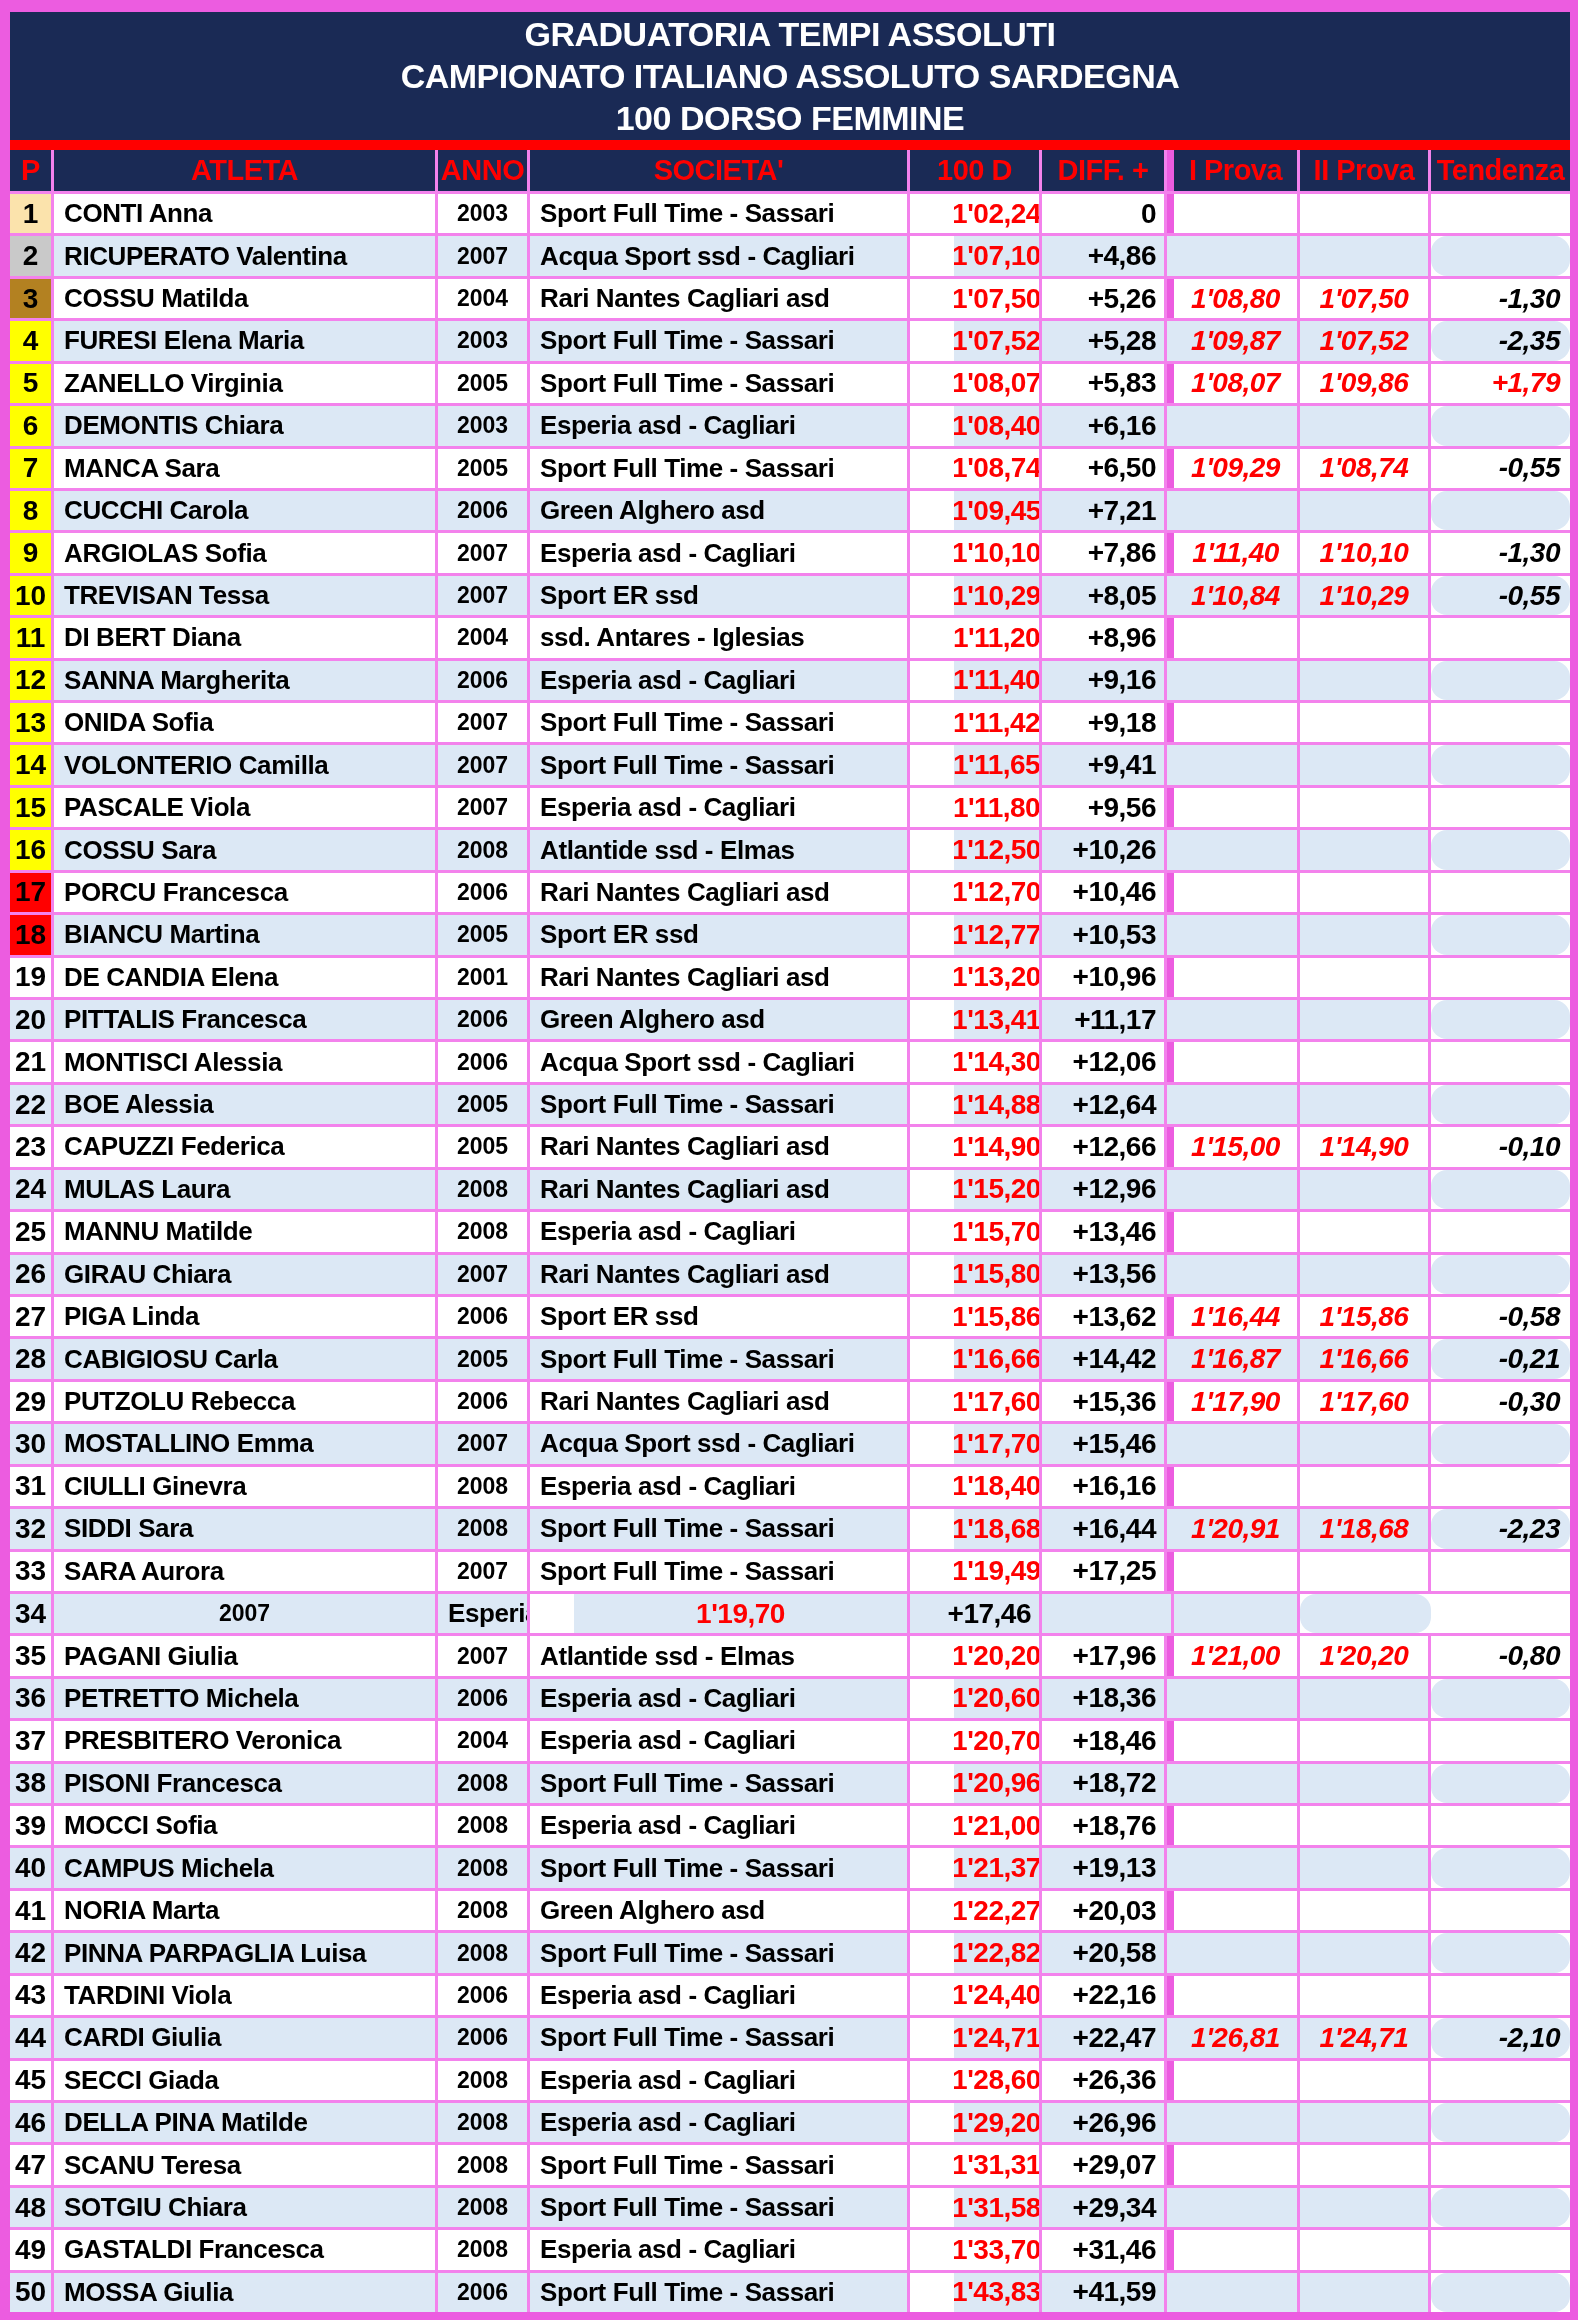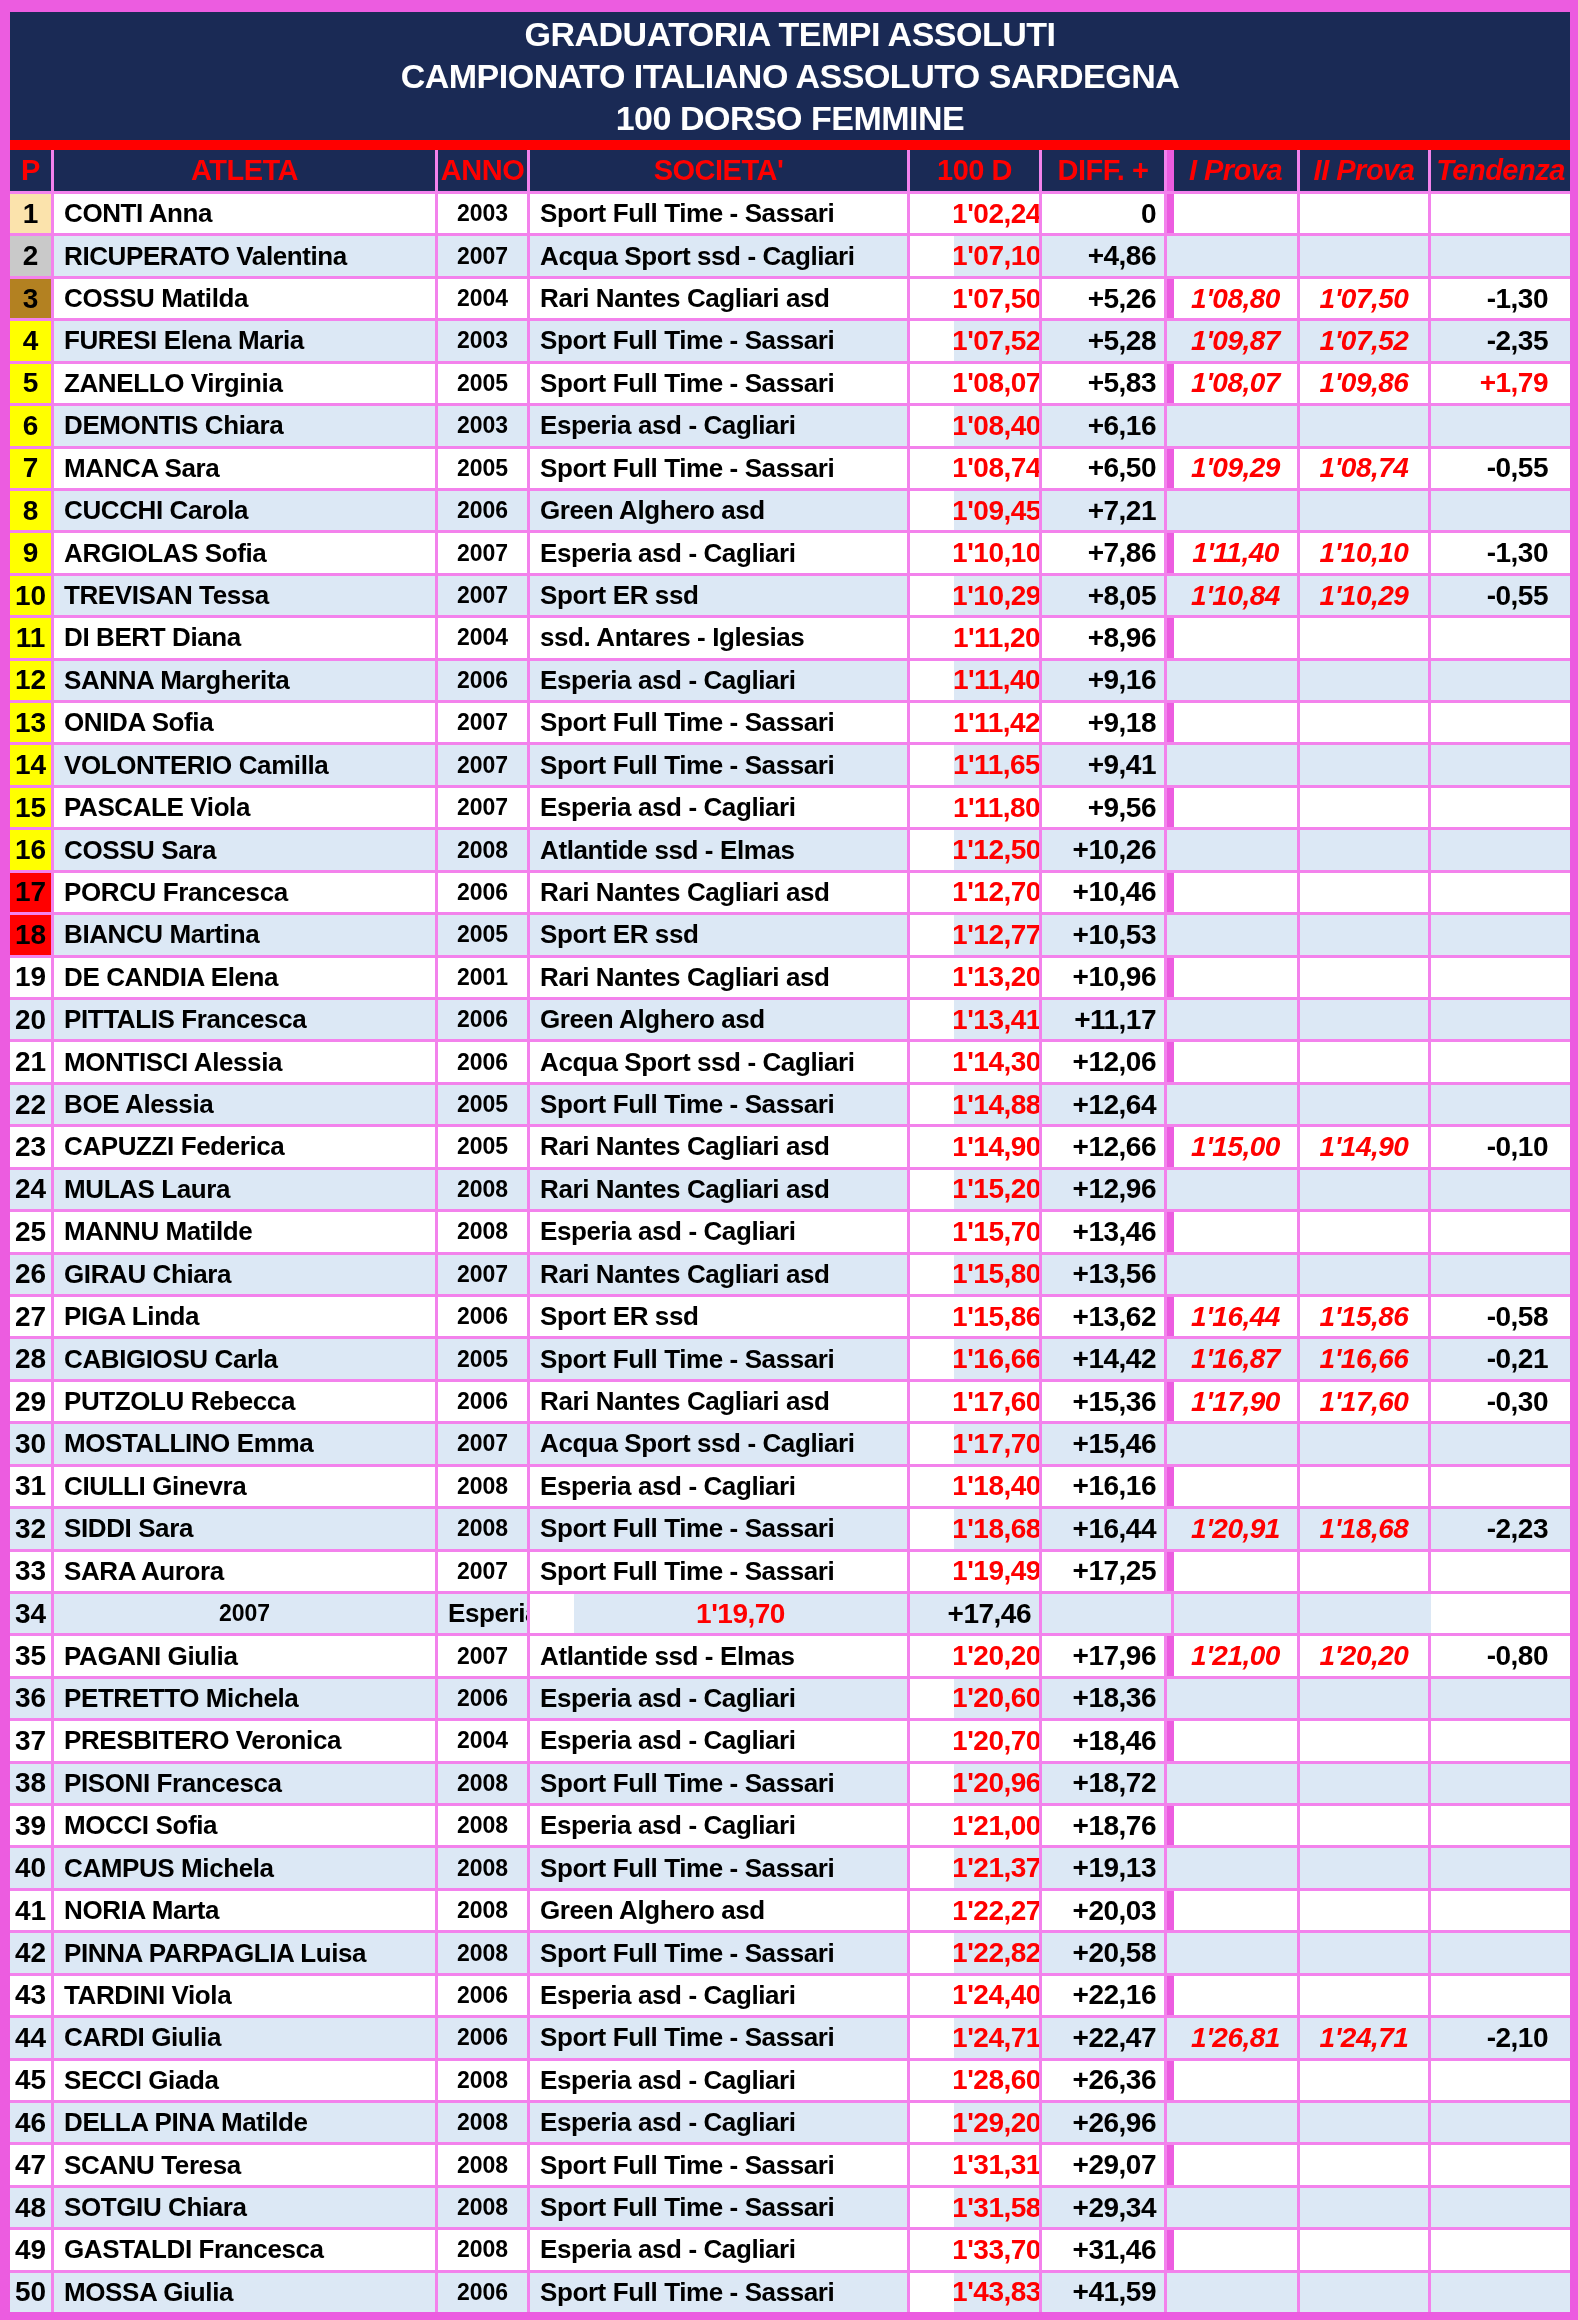--- a/index.html
+++ b/index.html
@@ -37,34 +37,34 @@
   }
   .cell:last-child{border-right:none;}
   .sep{background:var(--thick);border-right:none;}
   
   .header-row{
     flex:0 0 44px;background:var(--navy);color:var(--red);
     border-bottom:3px solid var(--grid);
     font-weight:bold;font-size:29px;letter-spacing:-0.5px;
   }
   .header-row .cell{justify-content:center;}
-  .header-row .italic{font-style:italic;text-align:center;}
+  .header-row .italic{text-align:center;}
   
   .table-body{flex:1 1 auto;display:flex;flex-direction:column;}
   .data-row{flex:1 1 0;border-bottom:3px solid var(--grid);font-weight:bold;color:#000;}
   .data-row:last-child{border-bottom:none;}
   .data-row.even .cell{background:var(--altblue);}
   .data-row .sep{background:var(--thick);}
   .c-pos{justify-content:center;font-size:28px;}
   .c-ath,.c-club{padding-left:10px;font-size:26px;letter-spacing:-0.4px;}
   .c-year{justify-content:center;font-size:23px;}
   .c-time{justify-content:center;color:var(--red);font-size:28px;letter-spacing:-0.5px;margin-left:44px;}
   .c-diff{justify-content:flex-end;padding-right:8px;font-size:28px;letter-spacing:-0.5px;}
   .c-p1,.c-p2{justify-content:center;color:var(--red);font-style:italic;font-size:28px;letter-spacing:-0.5px;}
-  .c-trend{justify-content:flex-end;padding-right:22px;font-size:28px;letter-spacing:-0.5px;}
+  .c-trend{justify-content:flex-end;padding-right:10px;font-style:italic;font-size:28px;letter-spacing:-0.5px;border-radius:16px;}
   .c-trend.pos{color:var(--red);}
   
   .data-row .cell.m-gold{background:#FBE3AC;}
   .data-row .cell.m-silver{background:#C9C9C9;}
   .data-row .cell.m-bronze{background:#B38121;}
   .data-row .cell.m-yellow{background:#FFFF00;}
   .data-row .cell.m-red{background:#FF0000;}
 </style>
 </head>
 <body>

